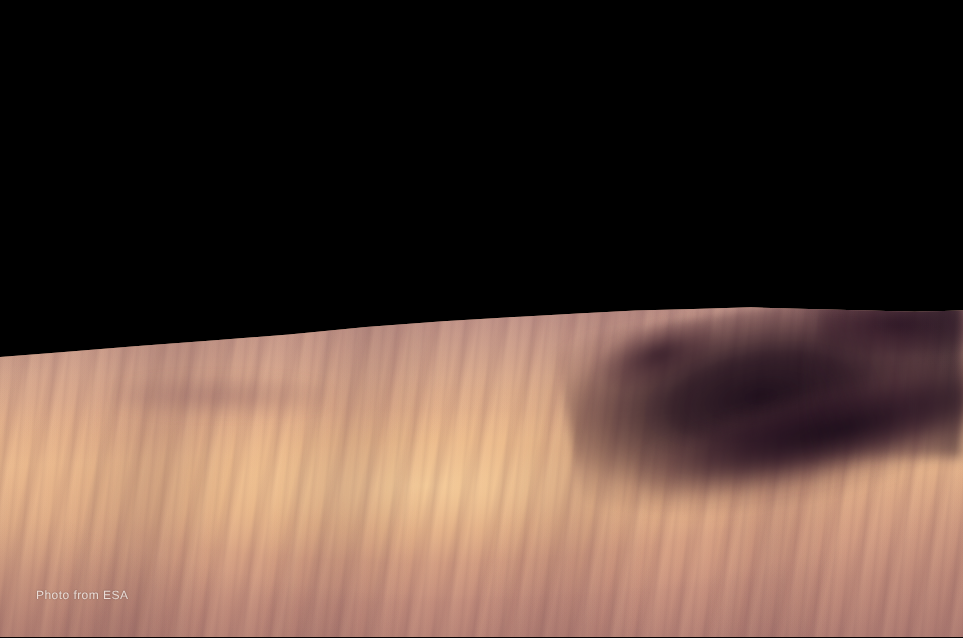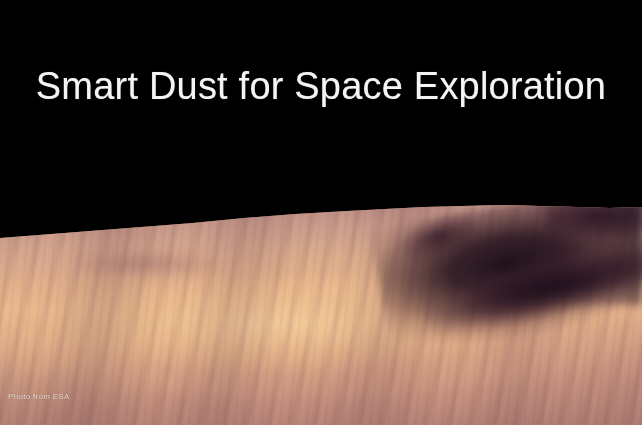--- a/index.html
+++ b/index.html
@@ -274,21 +274,21 @@
       rgba(238,196,180,0.70) 34%,
       rgba(242,204,186,0.62) 62%,
       rgba(190,140,140,0.35) 88%,
       rgba(150,100,110,0.20) 100%);
     opacity: 0.8;
   }
 
   
   .caption {
     position: absolute;
-    left: 8px;
+    left: 24px;
     top: 392px;
     color: #f0e6e0;
     font-size: 8px;
     line-height: 10px;
     letter-spacing: 0.3px;
     white-space: nowrap;
     opacity: 0.92;
     text-shadow: 0 0 1px rgba(60,30,30,0.6);
   }
 </style>
@@ -309,17 +309,16 @@
     <div class="blotch-left"></div>
     <div class="shadow-upper"></div>
     <div class="shadow-lobe"></div>
     <div class="shadow-main"></div>
     <div class="shadow-tail"></div>
     <div class="shadow-right-edge"></div>
     <div class="ground-vignette"></div>
     <div class="horizon-rim"></div>
   </div>
 
-  <div class="title">Smart Dust for Space Exploration</div>
 
   <div class="caption">Photo from ESA</div>
 
 </div>
 
 </body></html>

